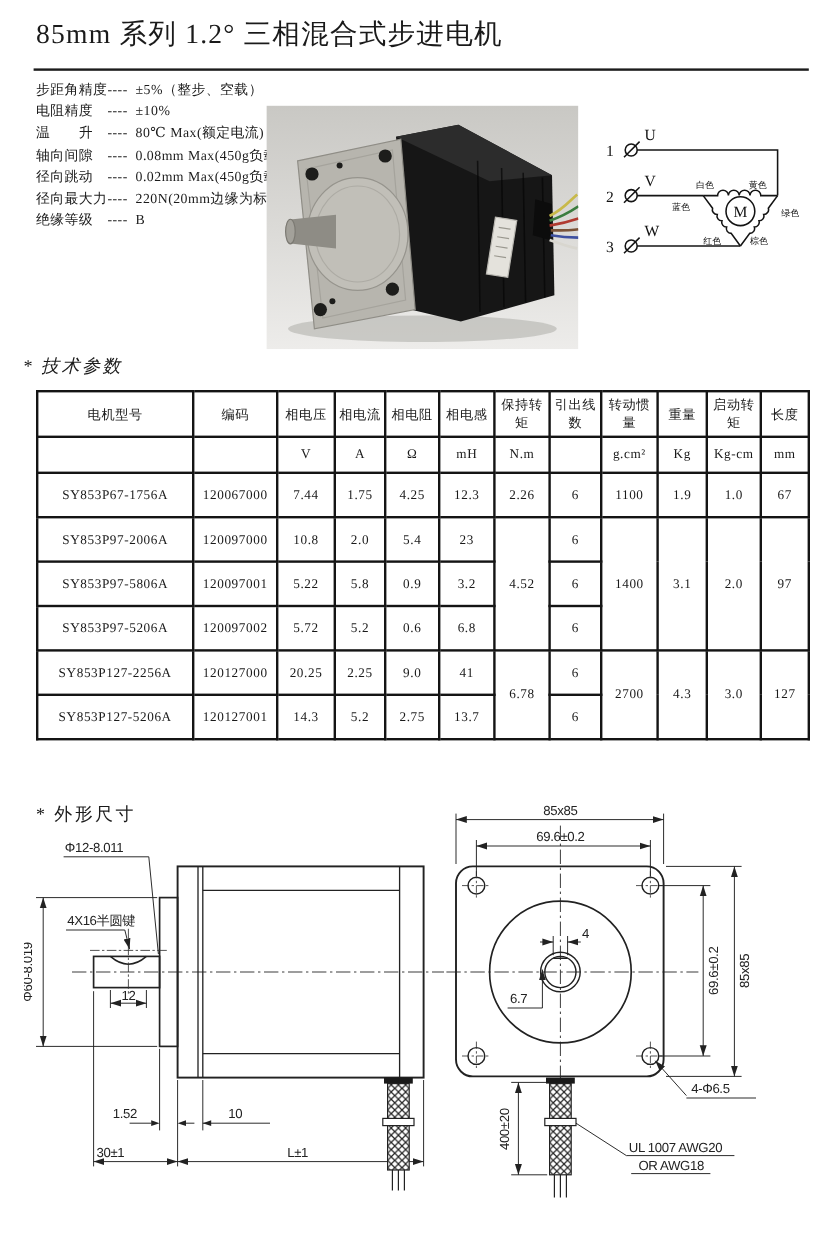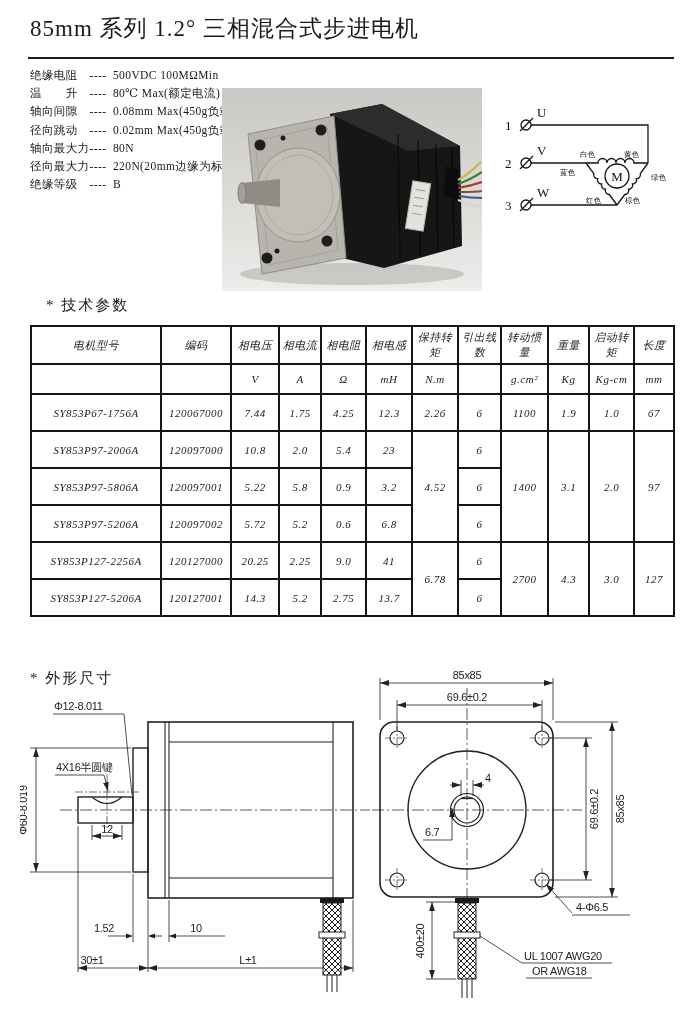--- a/index.html
+++ b/index.html
@@ -15,26 +15,25 @@
   .title-rule{
     left:28px;top:57px;width:646px;height:0;border-top:2px solid #1c1c1c;
   }
   .specs{
     left:30px;top:66px;font-size:11.5px;line-height:18.2px;letter-spacing:0.4px;
   }
   .specs .line{white-space:pre;}
   .section-heading{
     font-size:15px;letter-spacing:2px;white-space:nowrap;
   }
-  .tech-heading{left:46px;top:296px;}
+  .tech-heading{left:19px;top:296px;font-style:italic;}
   .outline-heading{left:30px;top:669px;}
   table.spec-table{
     border-collapse:collapse;width:643px;table-layout:fixed;
     font-size:11px;
-    font-style:italic;
   }
   .table-wrap{left:30px;top:325px;}
   table.spec-table th,table.spec-table td{
     border:2px solid #141414;text-align:center;vertical-align:middle;
     font-weight:normal;padding:0;overflow:hidden;letter-spacing:0.5px;
     font-family:"Liberation Serif","DejaVu Serif",serif;
   }
   tr.hd{height:38px;} tr.un{height:30px;} tr.dr{height:37px;}
   .photo-wrap{left:222px;top:88px;width:260px;height:203px;}
   .wiring-wrap{left:497px;top:96px;width:196px;height:138px;}
@@ -44,25 +43,25 @@
   .wlbl{font-family:"Liberation Sans","DejaVu Sans",sans-serif;font-size:7.5px;fill:#111;}
   .wbig{font-family:"Liberation Serif","DejaVu Serif",serif;font-size:13px;fill:#111;}
 </style>
 </head>
 <body>
 
 <div class="abs page-title">85mm 系列 1.2° 三相混合式步进电机</div>
 <div class="abs title-rule"></div>
 
 <div class="abs specs">
-  <div class="line">绝缘电阻　----  500VDC 100MΩMin</div>
+  <div class="line">步距角精度----  ±5%（整步、空载）</div>
+  <div class="line">电阻精度　----  ±10%</div>
   <div class="line">温　　升　----  80℃ Max(额定电流)</div>
   <div class="line">轴向间隙　----  0.08mm Max(450g负载)</div>
   <div class="line">径向跳动　----  0.02mm Max(450g负载)</div>
-  <div class="line">轴向最大力----  80N</div>
   <div class="line">径向最大力----  220N(20mm边缘为标准)</div>
   <div class="line">绝缘等级　----  B</div>
 </div>
 
 <div class="abs photo-wrap">
 <svg width="260" height="203" viewBox="0 0 260 203">
   <defs>
     <linearGradient id="pg" x1="0" y1="0" x2="0" y2="1">
       <stop offset="0" stop-color="#c9c8c4"></stop>
           <stop offset="1" stop-color="#edecea"></stop>

